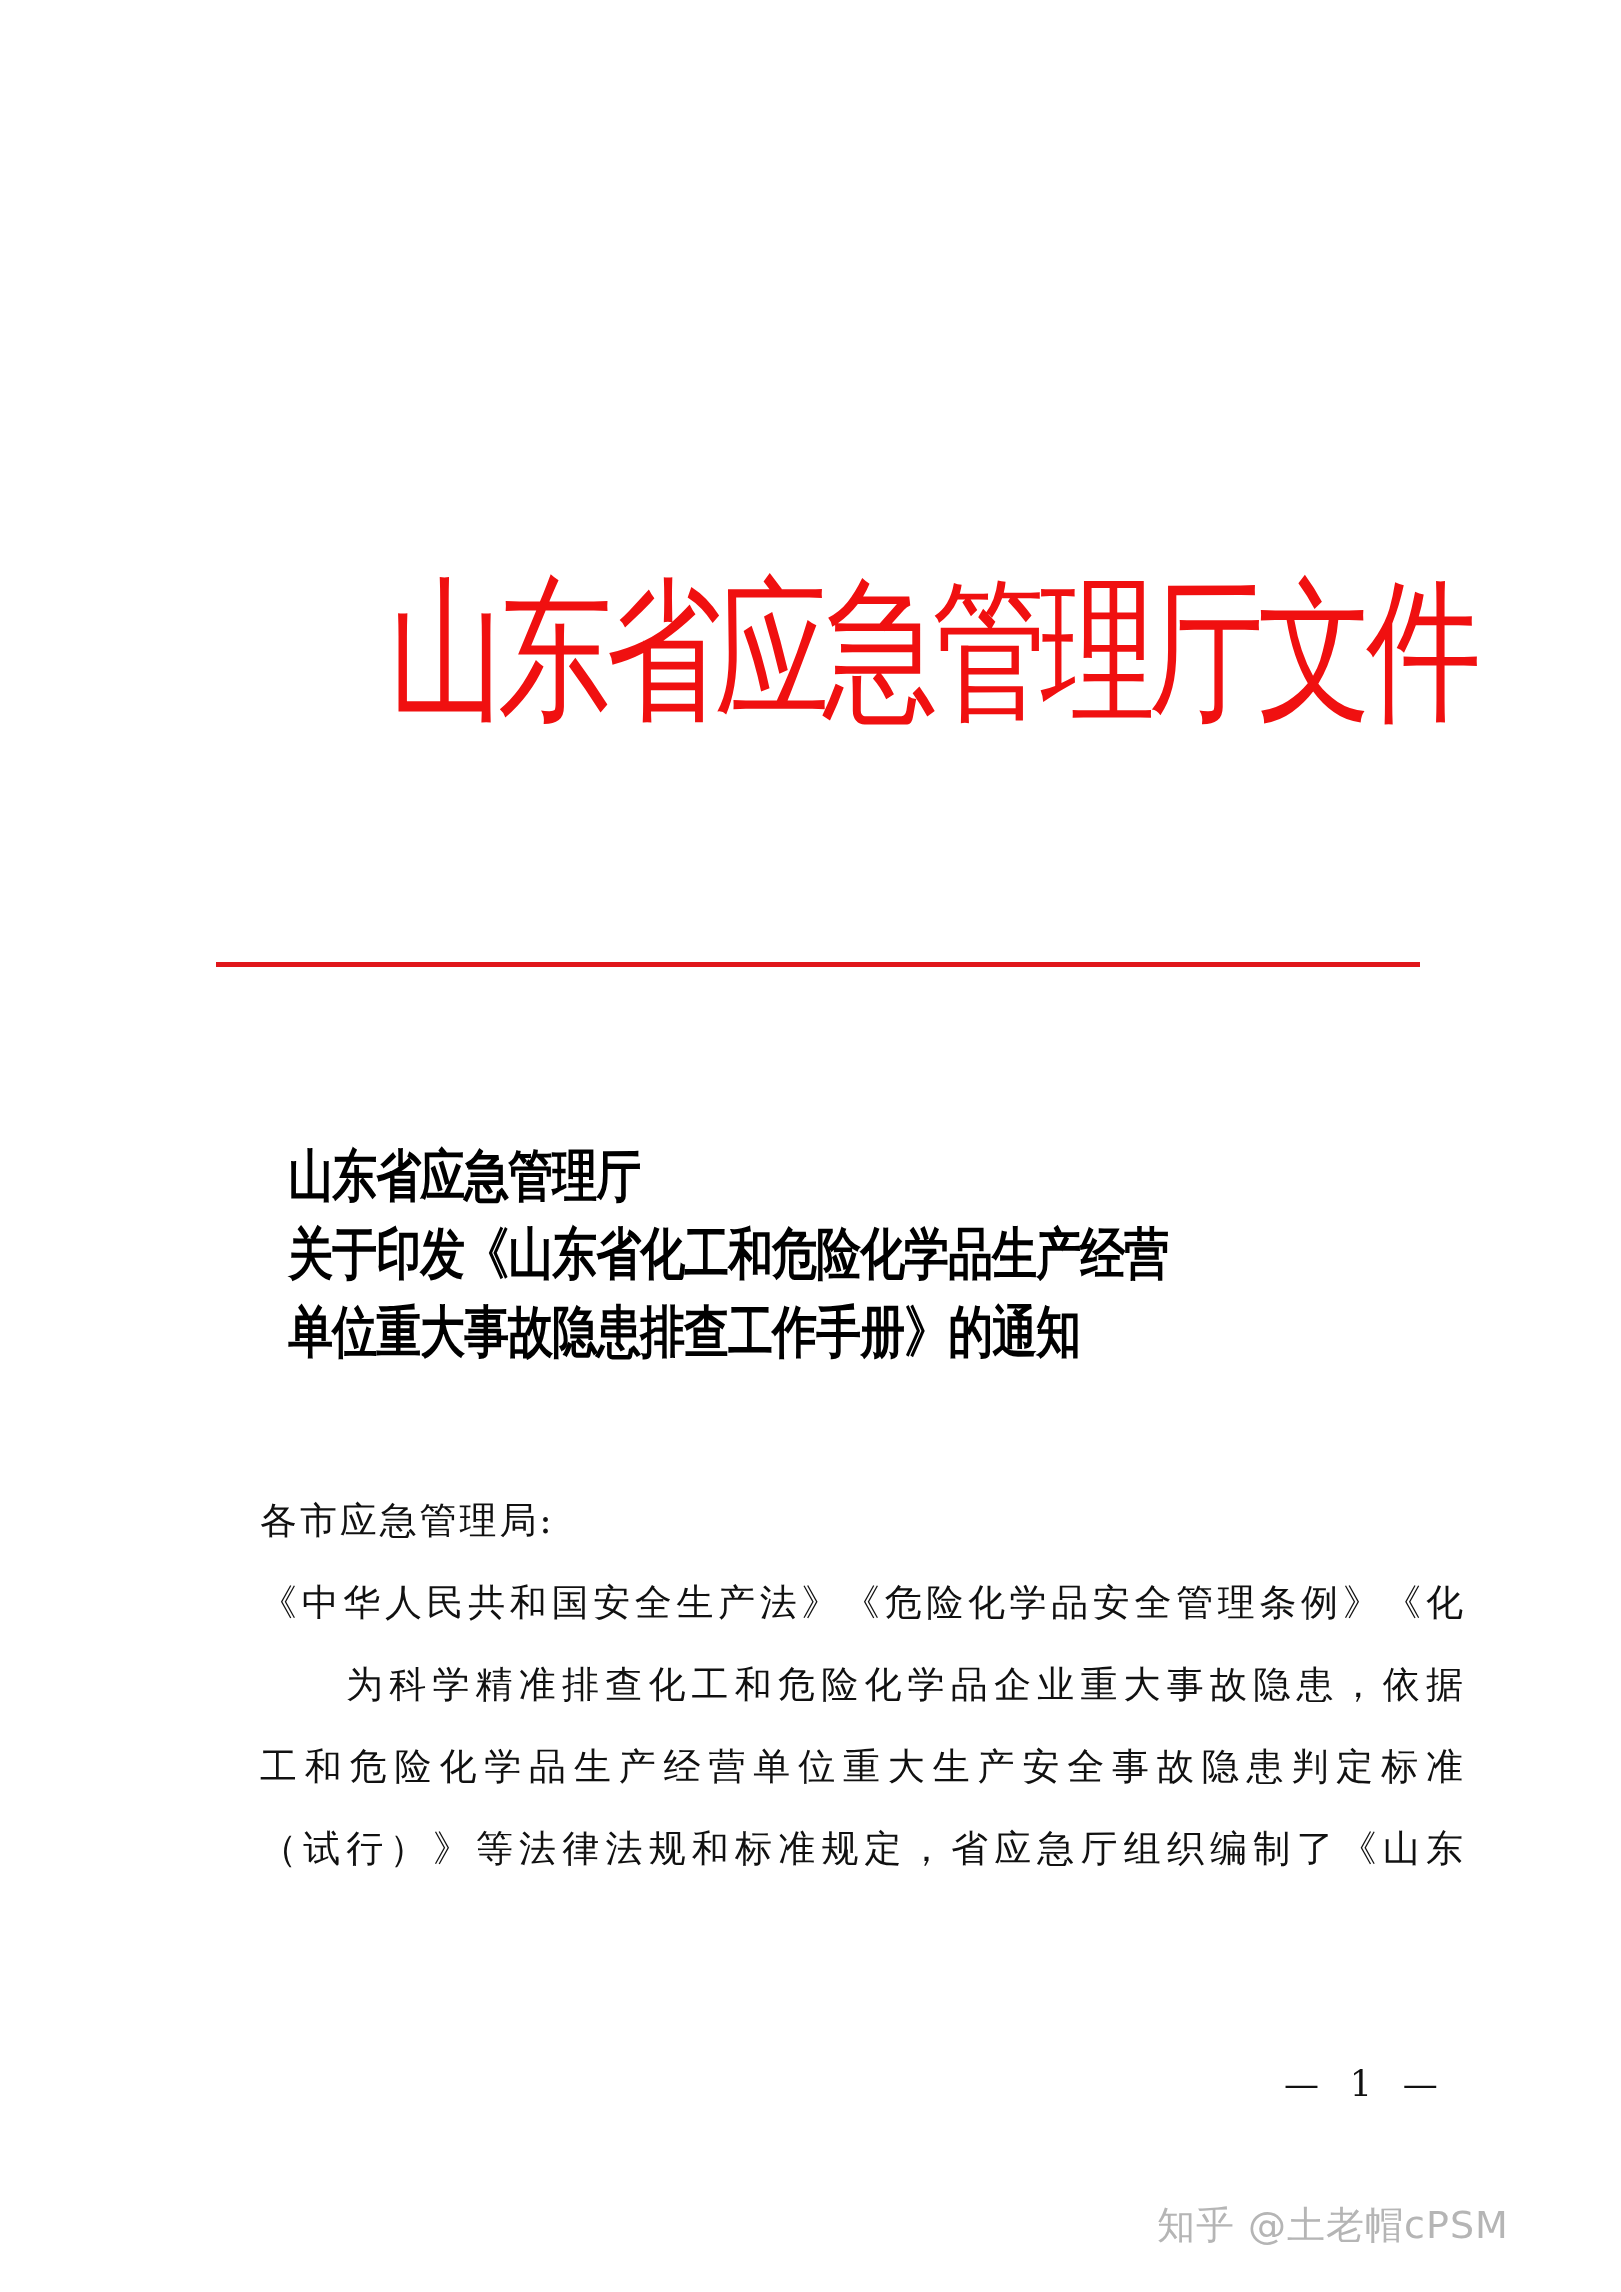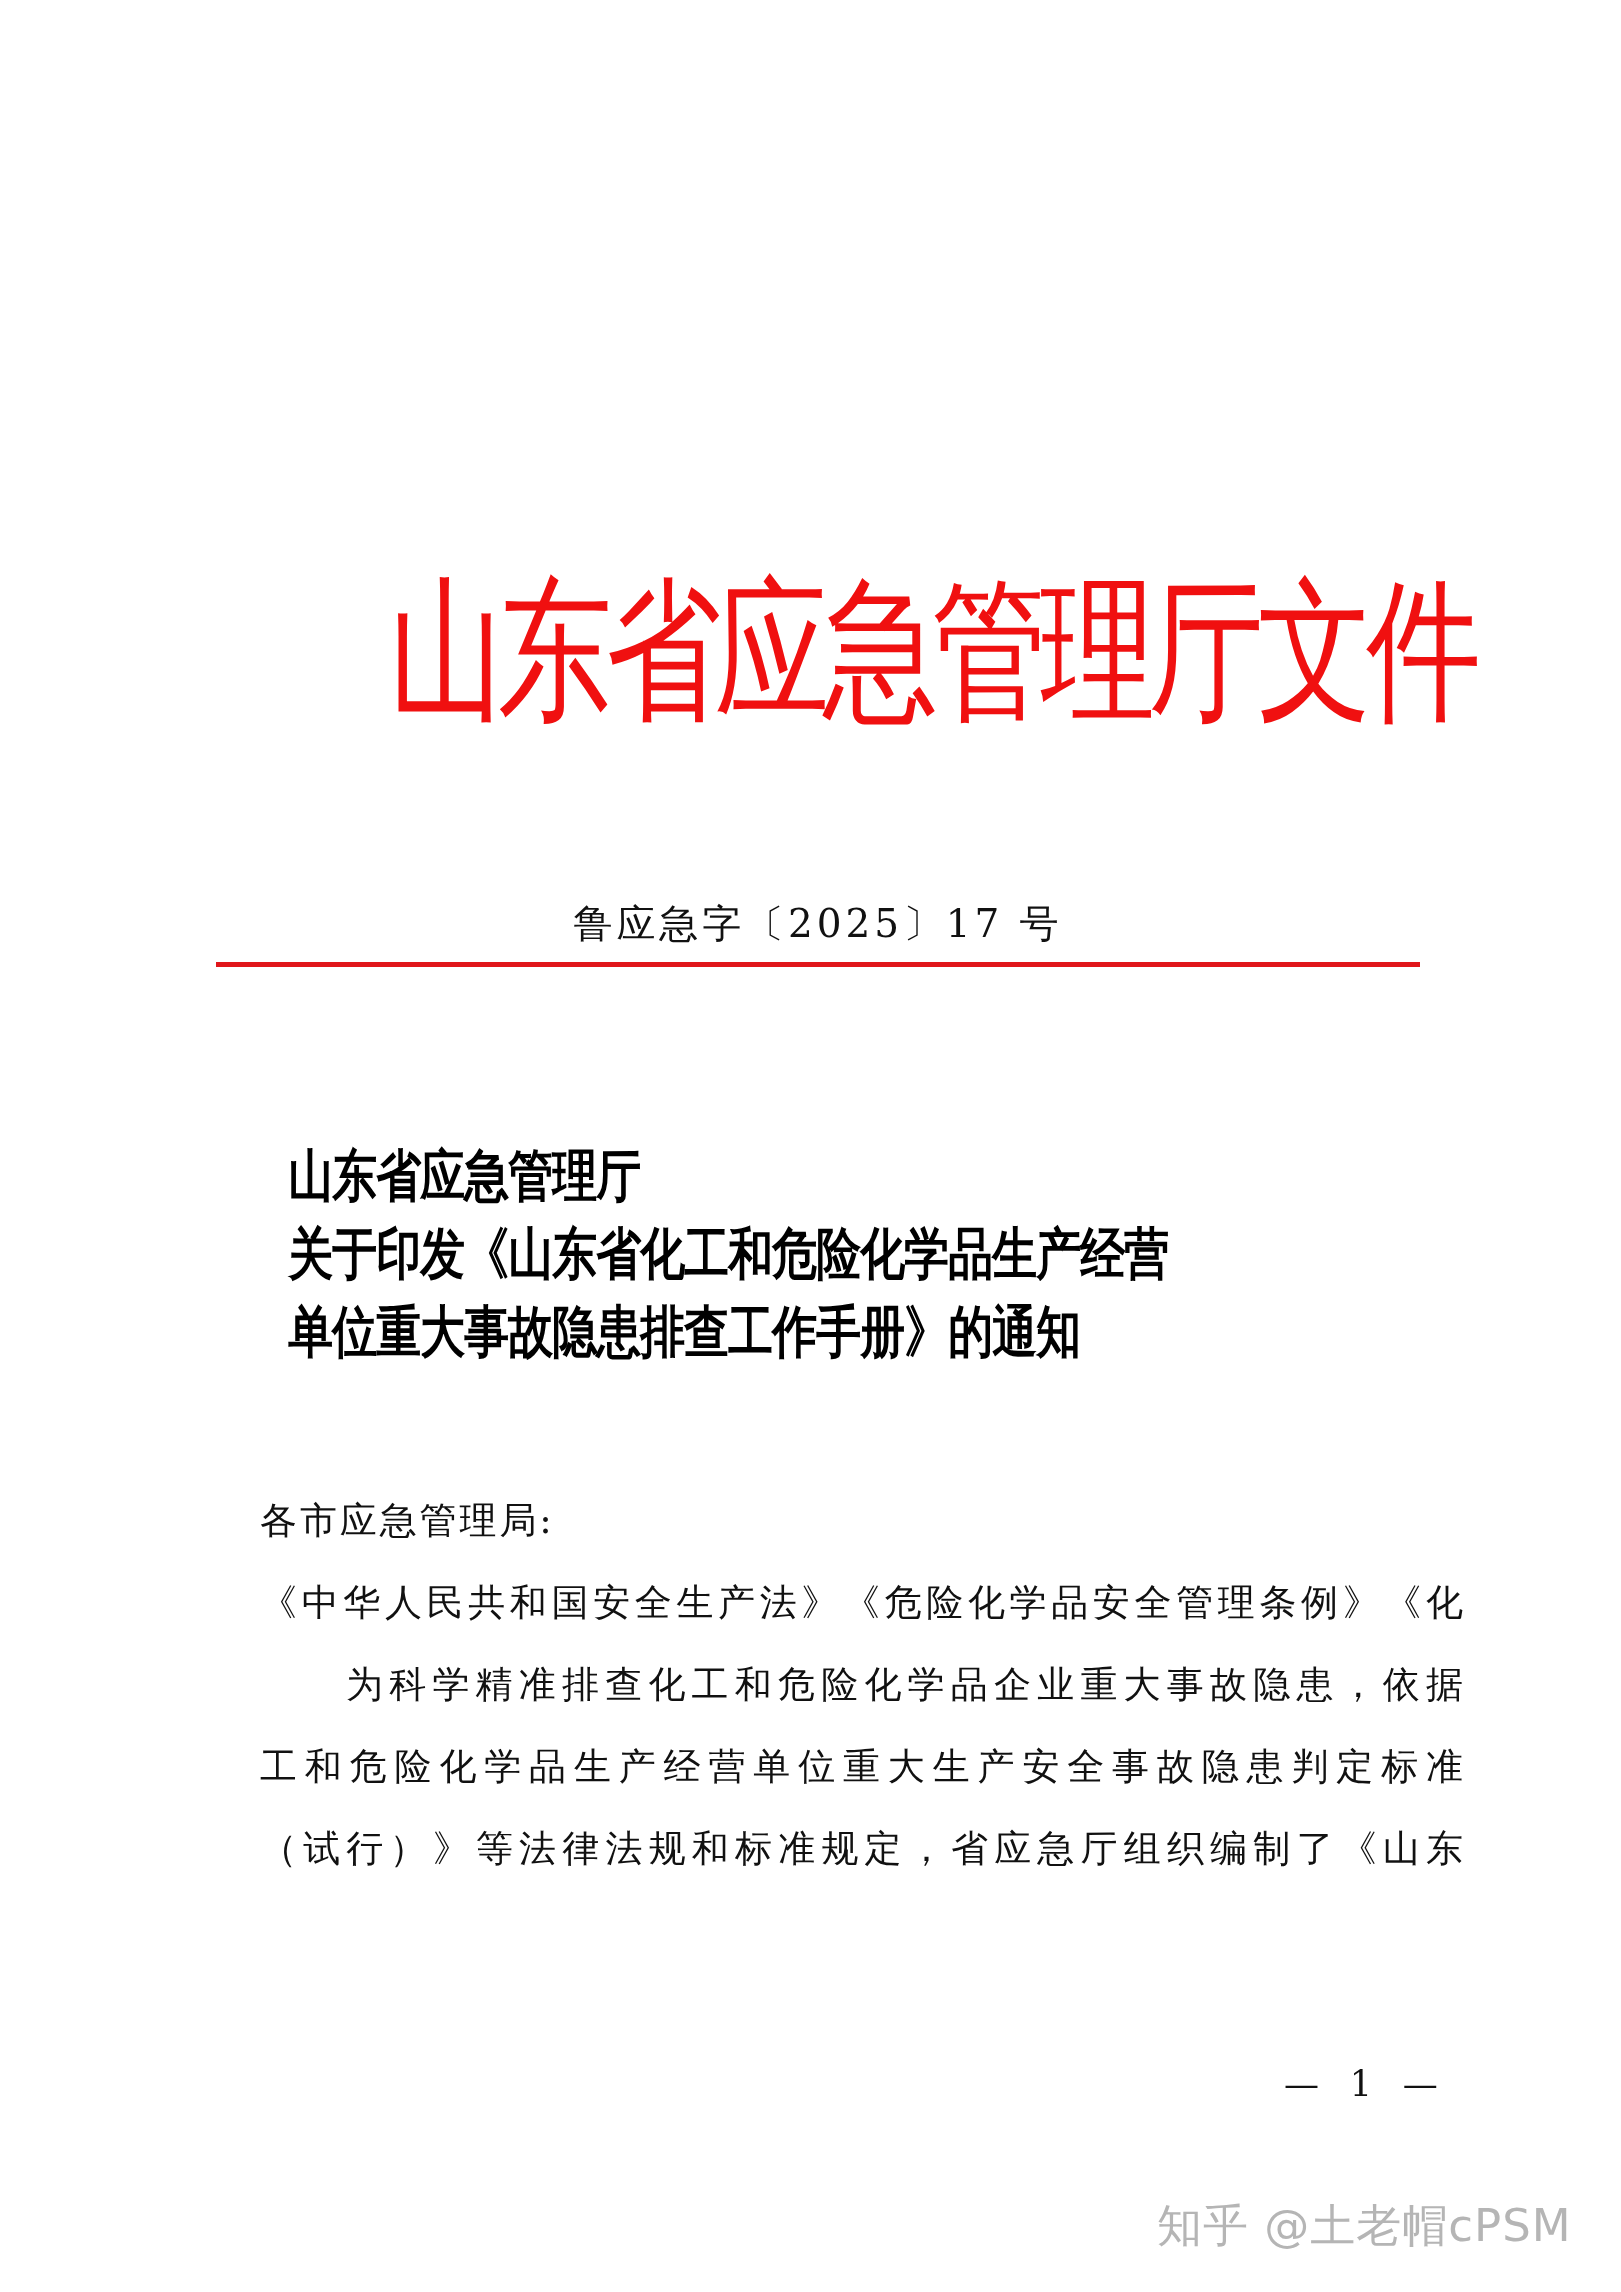--- a/index.html
+++ b/index.html
@@ -25,30 +25,29 @@
   .body-block { position:absolute; left:216px; width:1204px; top:1480px;margin-left:44px; }
   .salutation { font-size:37px; line-height:82px; letter-spacing:2.9px; white-space:nowrap; }
   .para-line { font-size:37px; line-height:82px; white-space:nowrap; text-align:justify;
     text-align-last:justify; letter-spacing:1px; }
   .para-line.first { padding-left:86px; }
 
   .page-number { position:absolute; left:1284px; top:2060px; font-size:35px; line-height:49px;
     letter-spacing:9.8px; color:#111; white-space:nowrap; }
 
   .watermark { position:absolute; left:1157px; top:2196px; font-family:"DejaVu Sans", sans-serif;
-    font-size:45px; line-height:59px; color:#b5b5b5; white-space:nowrap; letter-spacing:1px; }
+    font-size:38px; line-height:59px; color:#b5b5b5; white-space:nowrap; letter-spacing:1px; }
 </style>
 </head>
 <body>
 
 <div class="page">
 
   <div class="masthead">山东省应急管理厅文件</div>
 
-  <div class="doc-number">鲁应急字〔2025〕17 号</div>
 
   <div class="red-rule"></div>
 
   <div class="title-block">
     <div class="title-line">山东省应急管理厅</div>
     <div class="title-line">关于印发《山东省化工和危险化学品生产经营</div>
     <div class="title-line">单位重大事故隐患排查工作手册》的通知</div>
   </div>
 
   <div class="body-block">

